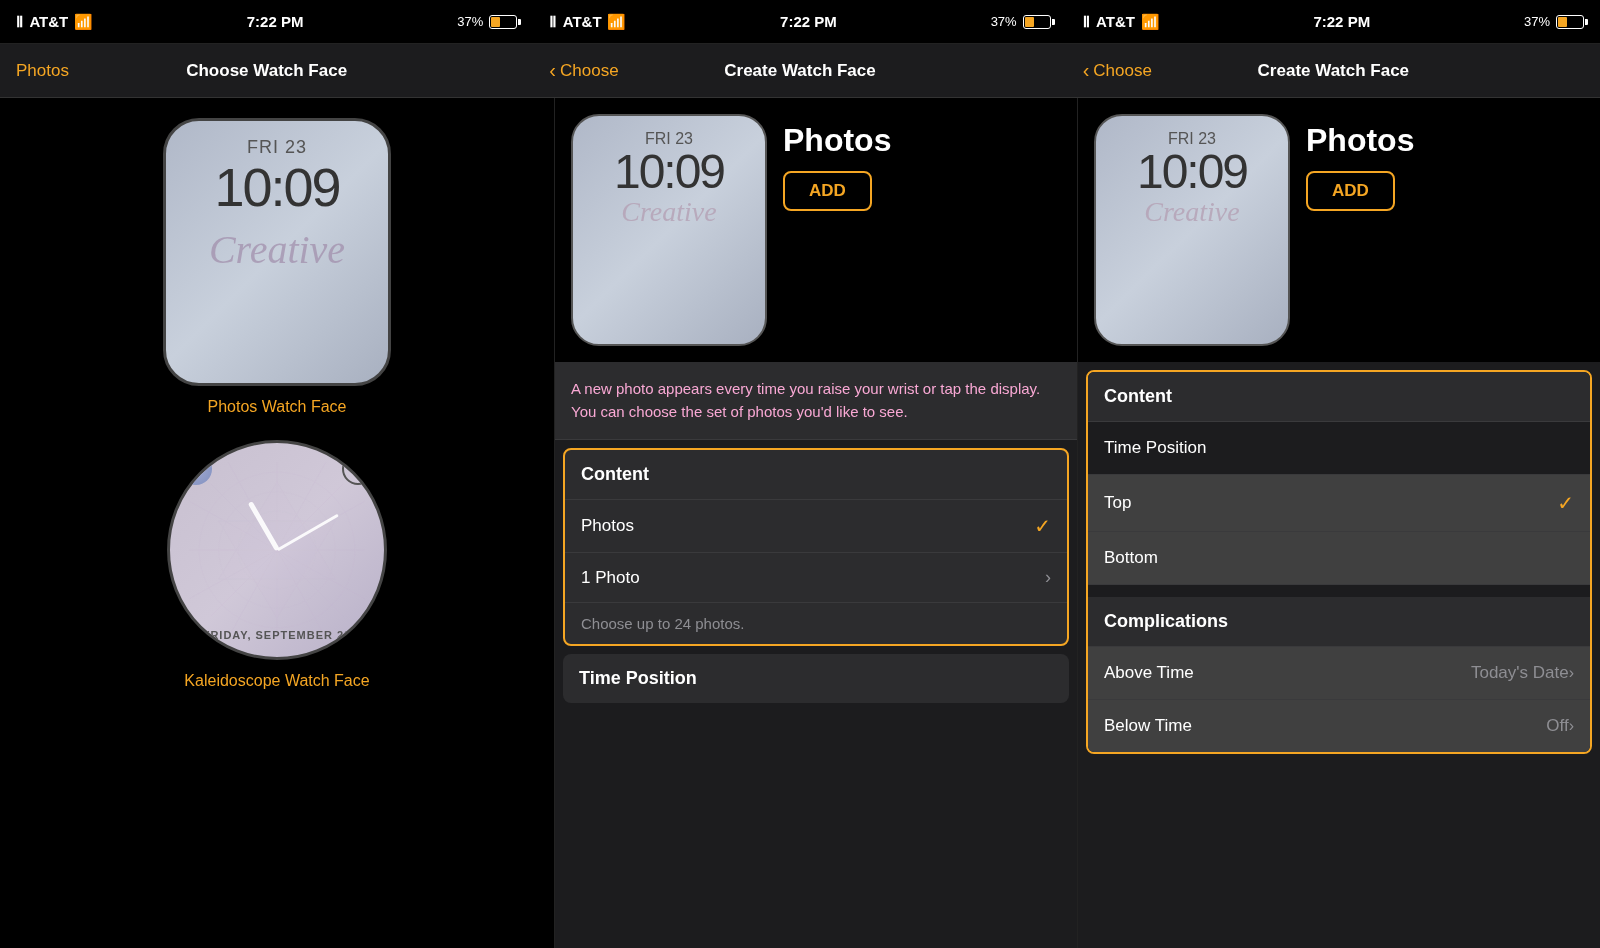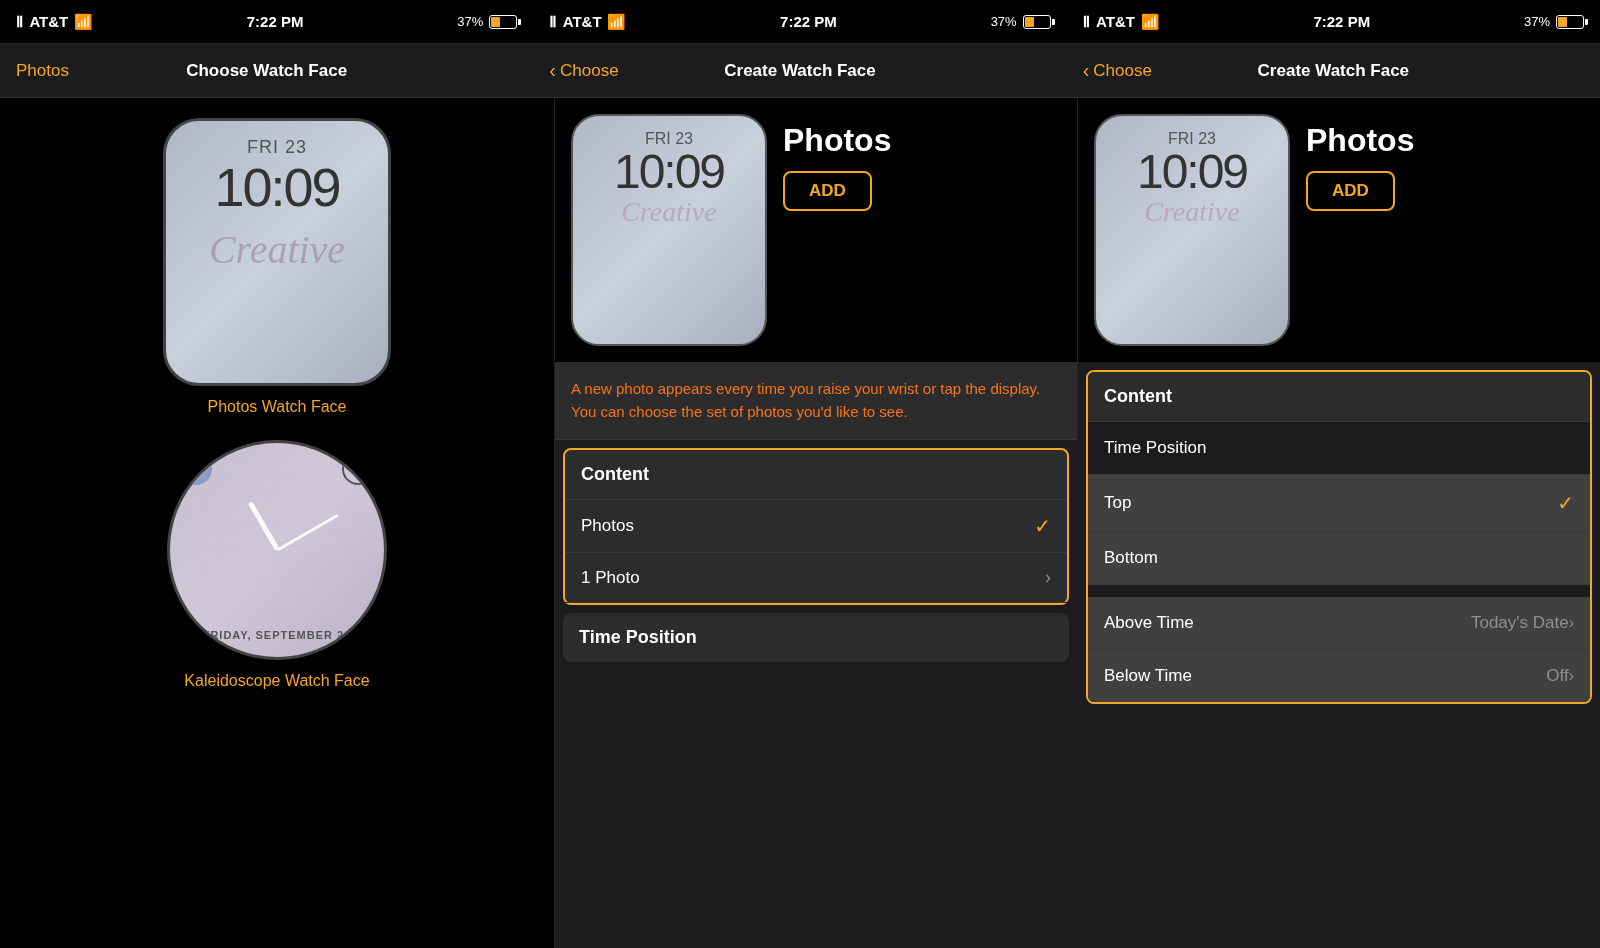--- a/index.html
+++ b/index.html
@@ -341,21 +341,21 @@
       border-bottom: 1px solid #3a3a3c;
     }
     .description-title {
       font-size: 20px;
       font-weight: 600;
       color: #fff;
       margin-bottom: 12px;
     }
     .description-text {
       font-size: 15px;
-      color: #f97316;
+      color: #f9a8d4;
       line-height: 1.5;
     }
 
     .content-section {
       background: #2c2c2e;
       margin-top: 8px;
       border: 2px solid #f5a623;
       border-radius: 8px;
       margin: 8px 8px;
     }
@@ -622,20 +622,21 @@
     <div class="content-section">
       <div class="content-section-header">Content</div>
       <div class="content-row">
         <span class="content-row-label">Photos</span>
         <span class="content-row-check">✓</span>
       </div>
       <div class="content-row">
         <span class="content-row-label">1 Photo</span>
         <span class="content-row-arrow">›</span>
       </div>
+      <div class="content-row-hint">Choose up to 24 photos.</div>
     </div>
 
     <div class="time-position-section">
       <div class="time-position-label">Time Position</div>
     </div>
   </div>
 
   <div class="panel panel-3">
 
     <div class="panel3-top">
@@ -662,20 +663,21 @@
         <span class="settings-row-label">Top</span>
         <span class="settings-row-check">✓</span>
       </div>
 
       <div class="settings-row">
         <span class="settings-row-label">Bottom</span>
       </div>
 
       <div class="settings-divider"></div>
 
+      <div class="settings-section-title">Complications</div>
 
       <div class="settings-row">
         <span class="settings-row-label">Above Time</span>
         <div class="settings-row-value">
           <span>Today's Date</span>
           <span class="chevron">›</span>
         </div>
       </div>
 
       <div class="settings-row" style="border-bottom:none;">

